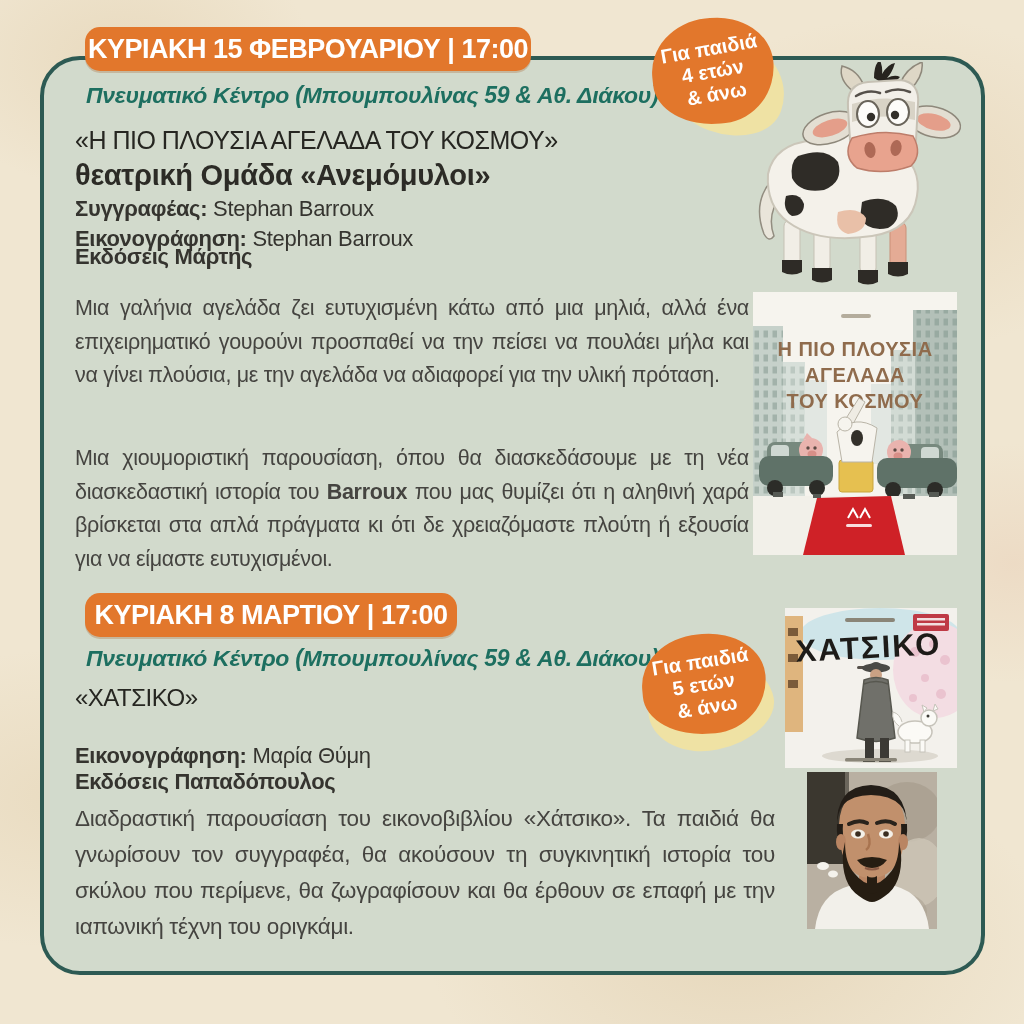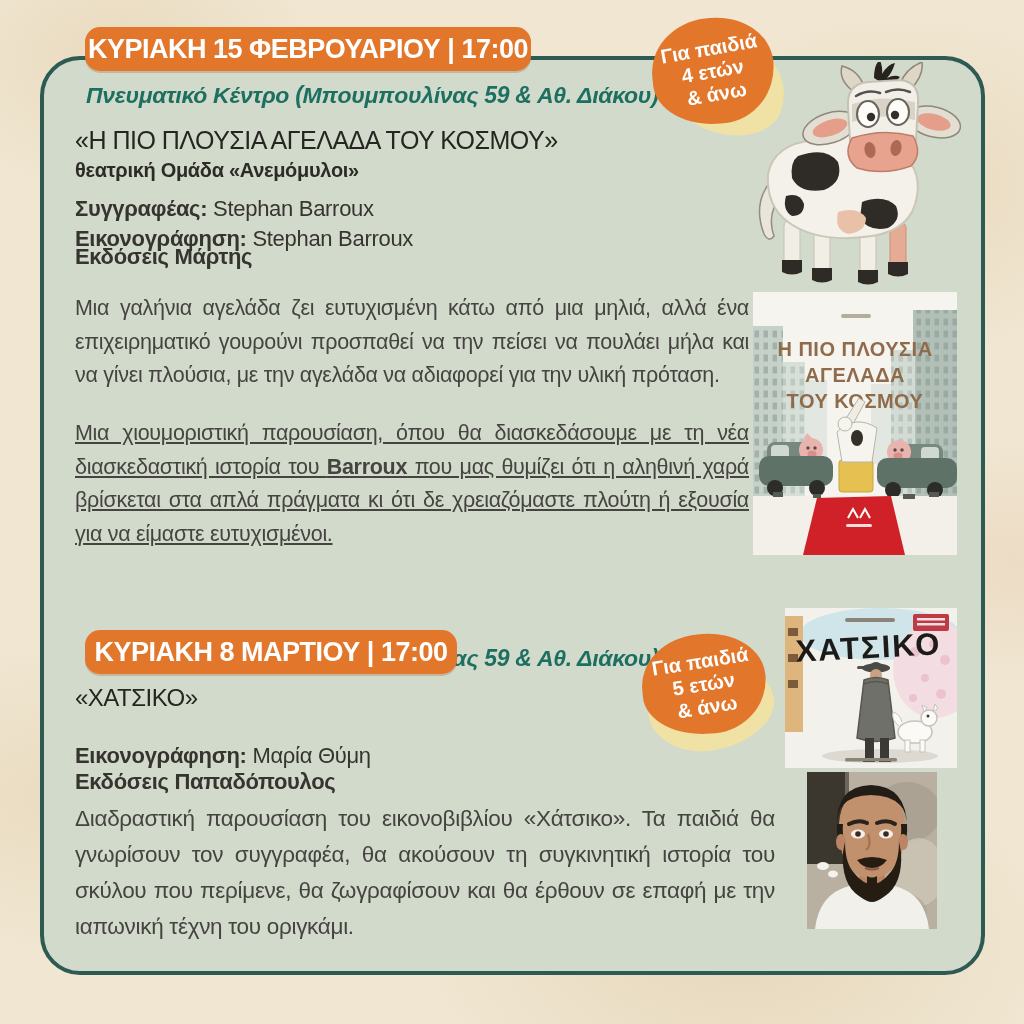--- a/index.html
+++ b/index.html
@@ -13,35 +13,35 @@
       radial-gradient(ellipse 360px 250px at 6% 78%, rgba(214,190,147,.26), transparent 60%),
       radial-gradient(ellipse 300px 210px at 45% 48%, rgba(250,244,230,.5), transparent 60%),
       radial-gradient(ellipse 260px 200px at 99% 55%, rgba(226,186,160,.25), transparent 60%);
   }
   .card{position:absolute;left:40px;top:56px;width:945px;height:919px;box-sizing:border-box;
     background:#d2dacc;border:4px solid #2d5a53;border-radius:40px;}
   .date-badge{position:absolute;background:#e2772c;color:#ffffff;font-weight:700;font-size:27px;
     letter-spacing:-0.5px;border-radius:15px;display:flex;align-items:center;justify-content:center;
     z-index:8;box-shadow:0 2px 0 rgba(160,80,20,.25);}
   #date-badge-1{left:85px;top:27px;width:446px;height:44px;}
-  #date-badge-2{left:85px;top:593px;width:372px;height:44px;margin-top:37px;}
+  #date-badge-2{left:85px;top:593px;width:372px;height:44px;}
   .venue{position:absolute;color:#1d6f60;font-style:italic;font-weight:700;font-size:23px;letter-spacing:-0.3px;}
   #venue-1{left:86px;top:82px;}
   #venue-2{left:86px;top:645px;}
   .ev-title{position:absolute;font-weight:400;color:#262621;font-size:25px;letter-spacing:-0.5px;}
   #title-1{left:75px;top:126px;}
   #title-2{left:75px;top:684px;font-size:24px;}
-  #group-1{position:absolute;left:75px;top:159px;font-weight:700;color:#2c2b26;font-size:20px;letter-spacing:-0.3px;}
+  #group-1{position:absolute;left:75px;top:159px;font-weight:700;color:#2c2b26;font-size:29px;letter-spacing:-0.3px;}
   .credit{position:absolute;font-size:22px;color:#35342f;letter-spacing:-0.3px;}
   .credit .lbl{font-weight:700;}
   #credit-1a{left:75px;top:196px;text-align:right;} #credit-1b{left:75px;top:226px;} #credit-1c{left:75px;top:244px;font-weight:700;}
   #credit-2a{left:75px;top:716px;} #credit-2b{left:75px;top:743px;} #credit-2c{left:75px;top:769px;font-weight:700;}
   .para{position:absolute;font-size:21.5px;line-height:33.5px;color:#454440;text-align:justify;letter-spacing:-0.3px;}
   #para-1{left:75px;top:292px;width:674px;}
-  #para-2{left:75px;top:417px;width:674px;text-decoration:underline;}
+  #para-2{left:75px;top:442px;width:674px;}
   #para-3{left:75px;top:801px;width:700px;font-size:22.5px;line-height:36px;}
   .blob{position:absolute;}
   .blob-yellow{background:#efe2a4;border-radius:55% 45% 52% 48% / 48% 55% 45% 52%;z-index:5;}
   .blob-orange{background:#e2772c;border-radius:50% 50% 46% 54% / 52% 48% 56% 44%;z-index:6;
     display:flex;align-items:center;justify-content:center;}
   #yellow-1{left:668px;top:40px;width:118px;height:94px;transform:rotate(20deg);}
   #orange-1{left:652px;top:18px;width:122px;height:106px;transform:rotate(-6deg);}
   #yellow-2{left:648px;top:662px;width:126px;height:88px;transform:rotate(-12deg);}
   #orange-2{left:642px;top:634px;width:124px;height:100px;transform:rotate(-5deg);}
   .age-text{color:#fff;font-weight:700;font-size:20px;line-height:23px;text-align:center;transform:rotate(-4deg);}

